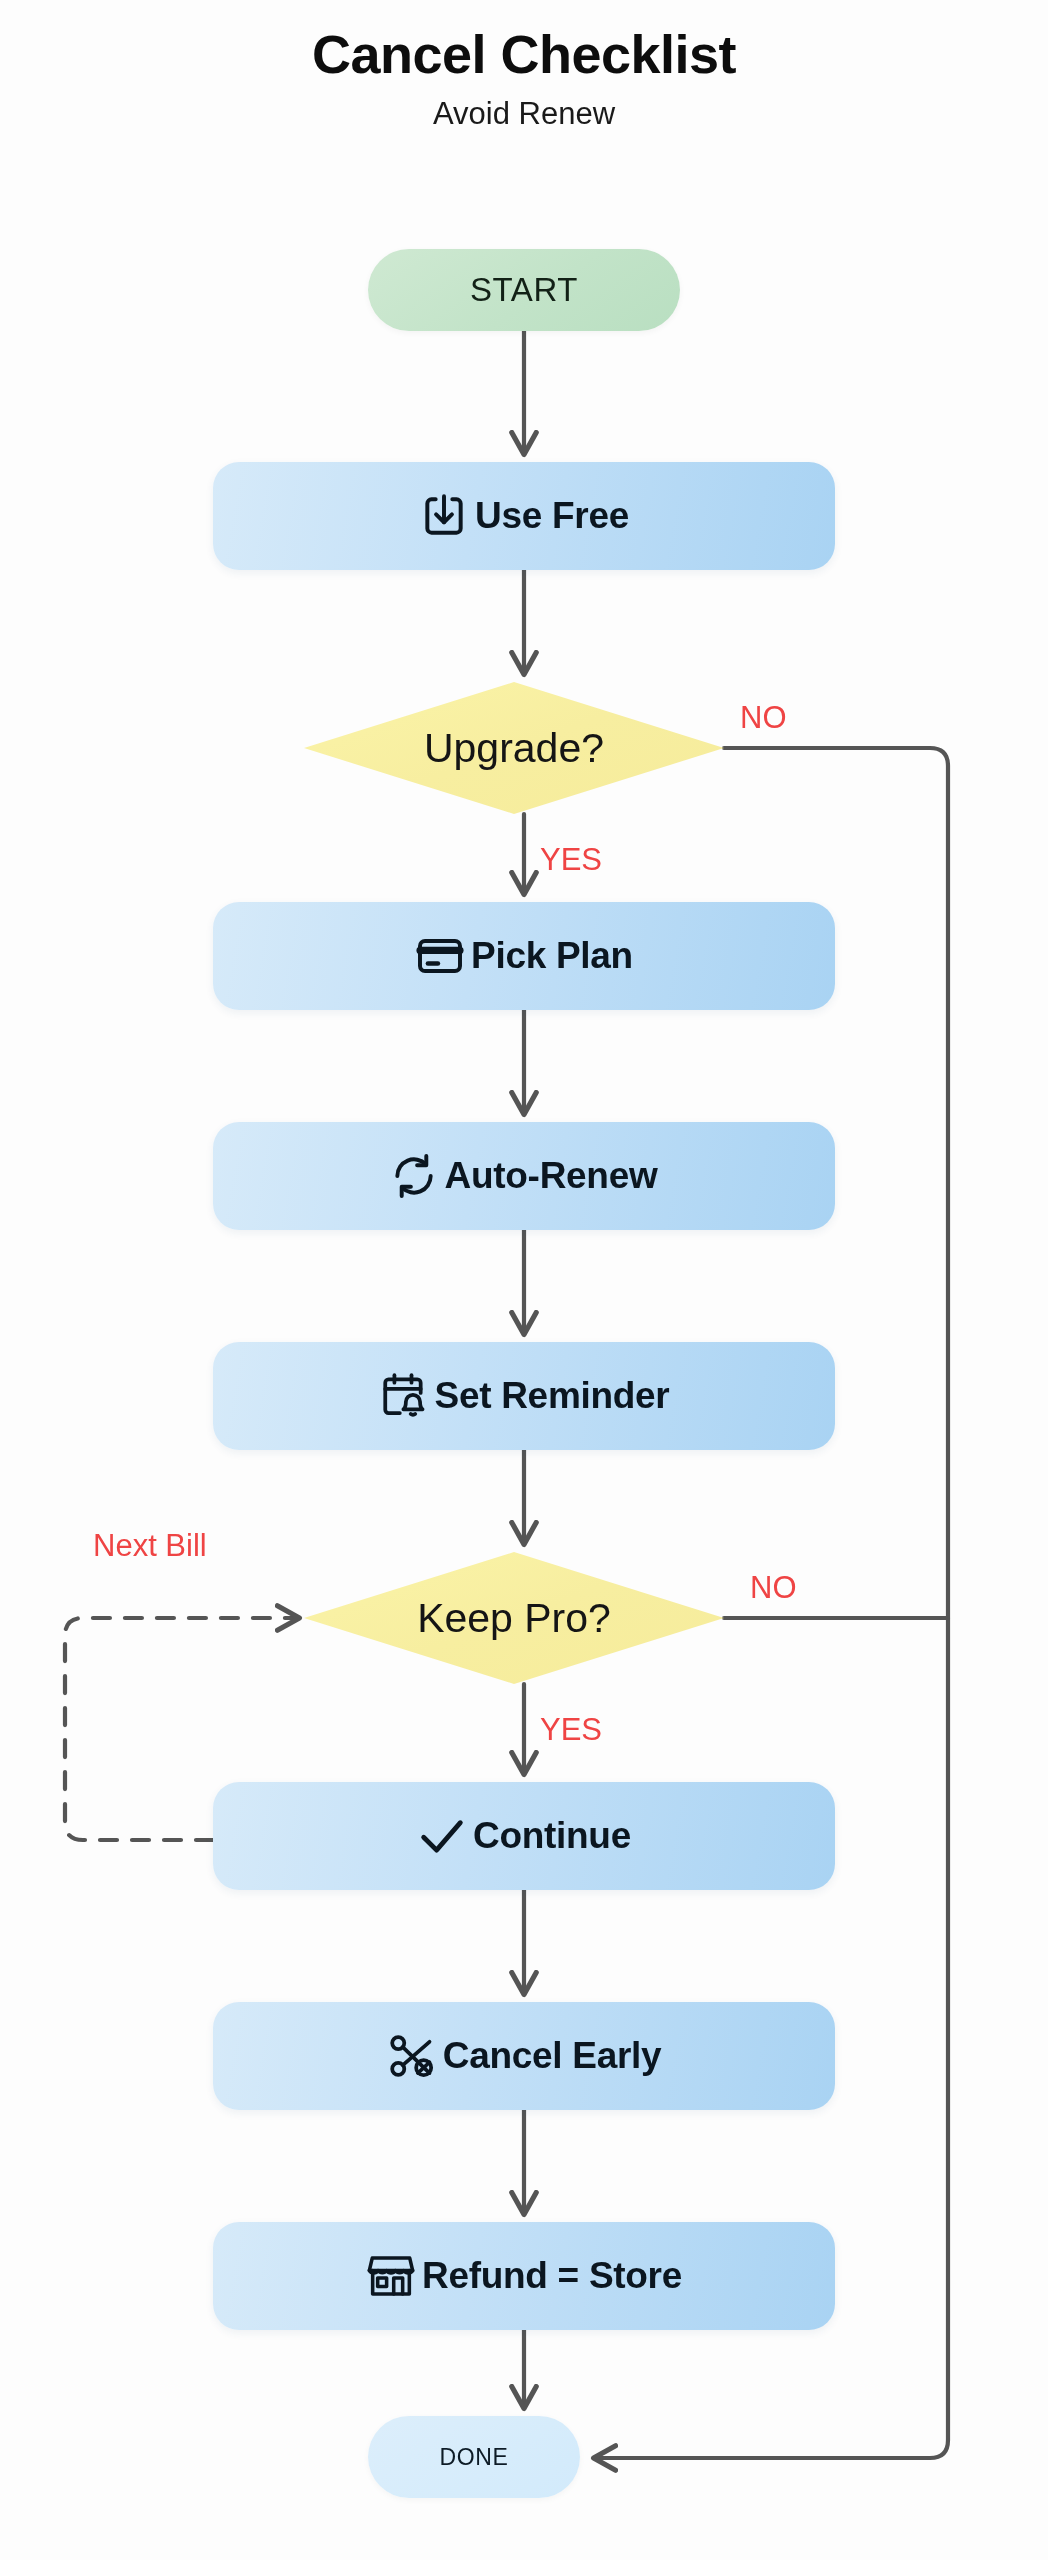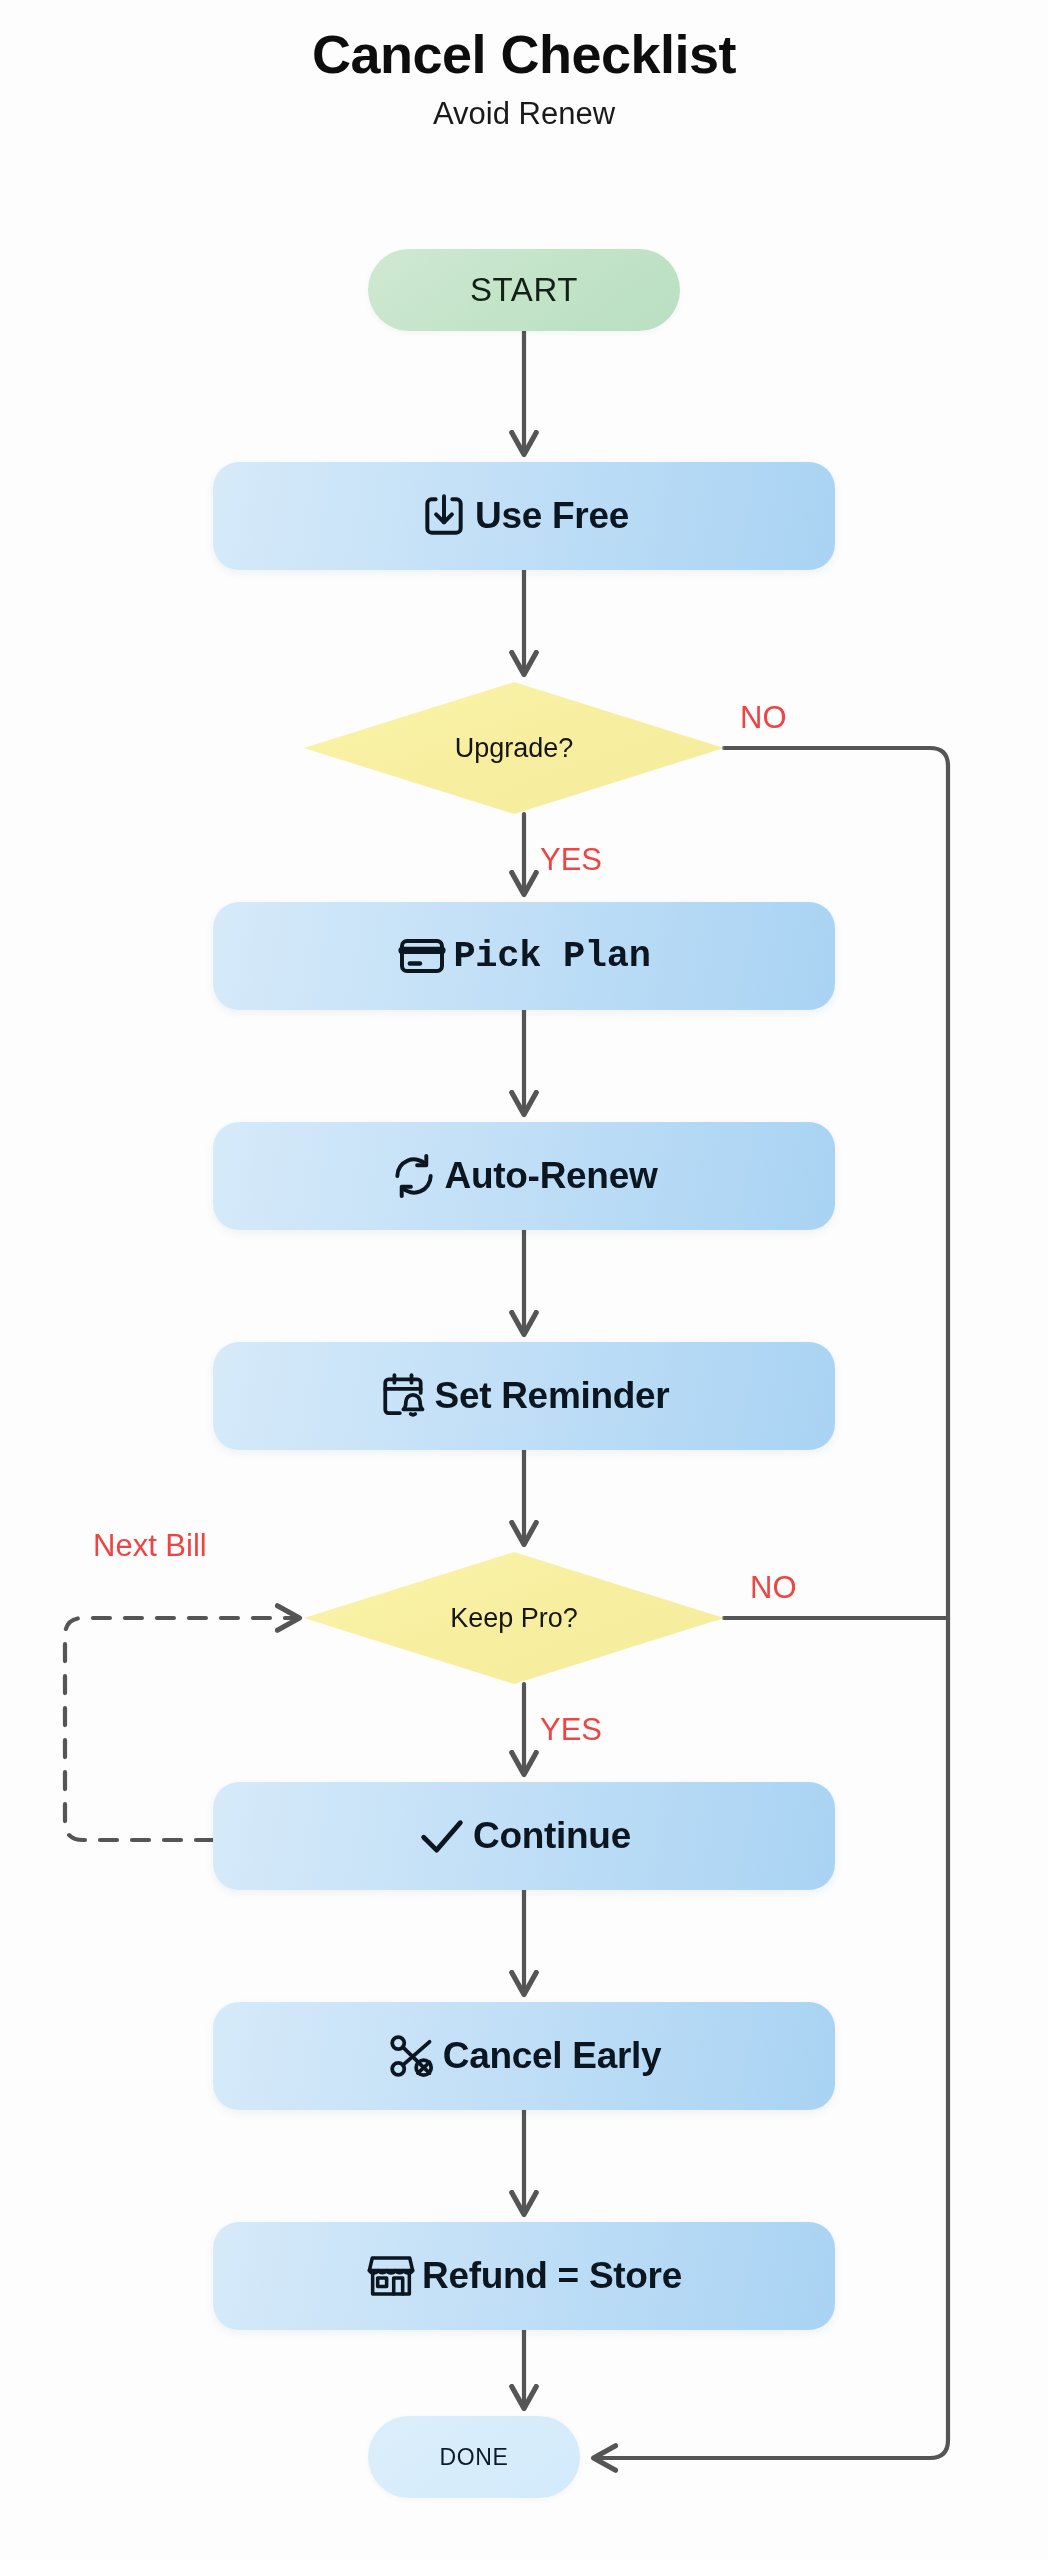--- a/index.html
+++ b/index.html
@@ -133,29 +133,29 @@
     left: 304px;
   }
   .decision .dia-shape {
     position: absolute;
     inset: 0;
     background: linear-gradient(160deg, #fbf4a8 0%, #f7eea0 50%, #f6ec9b 100%);
     clip-path: polygon(50% 0%, 100% 50%, 50% 100%, 0% 50%);
   }
   .decision .node-label {
     position: relative;
-    font-size: 27px;
+    font-size: 41px;
     font-weight: 400;
     color: #151515;
     z-index: 2;
   }
 
   
   #node-use-free    { top: 462px; }
-  #node-pick-plan   { top: 902px; font-family: Liberation Mono, monospace; }
+  #node-pick-plan   { top: 902px; }
   #node-auto-renew  { top: 1122px; padding-left: 28px; }
   #node-set-reminder{ top: 1342px; }
   #node-continue    { top: 1782px; }
   #node-cancel-early{ top: 2002px; }
   #node-refund-store{ top: 2222px; }
 
   #node-upgrade { top: 682px; }
   #node-keep-pro{ top: 1552px; }
 
   

